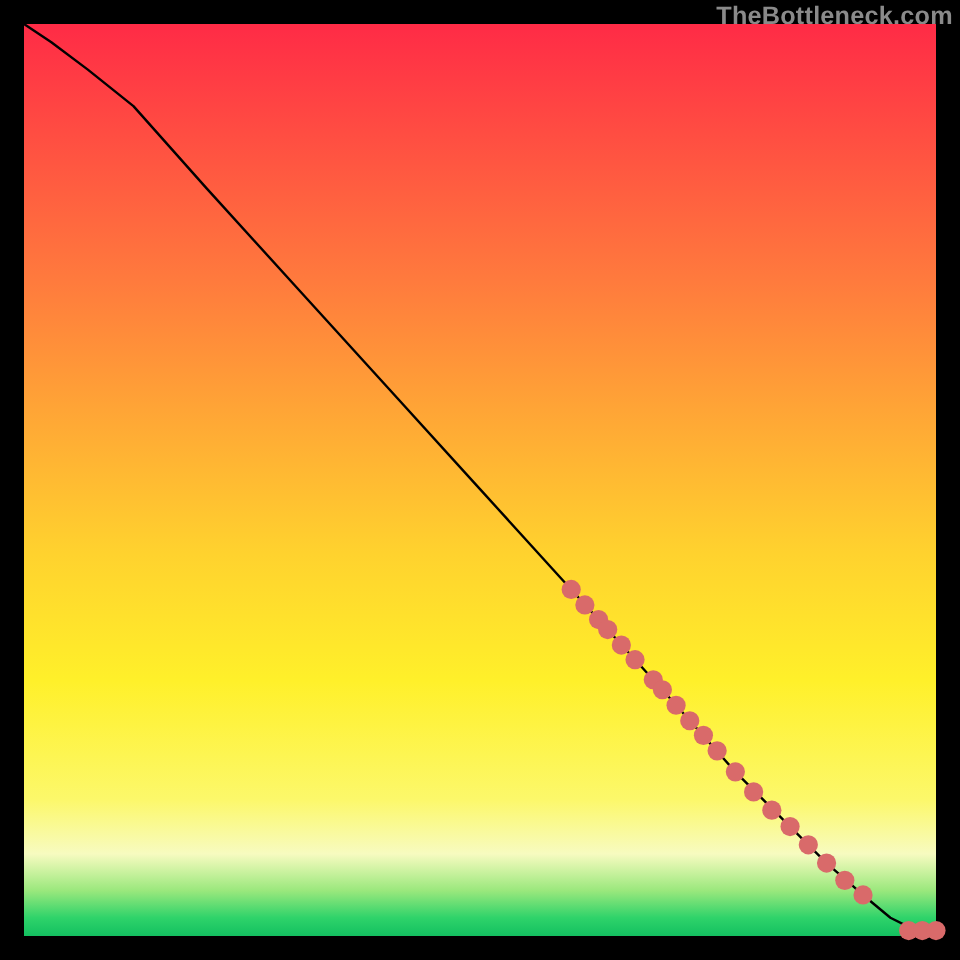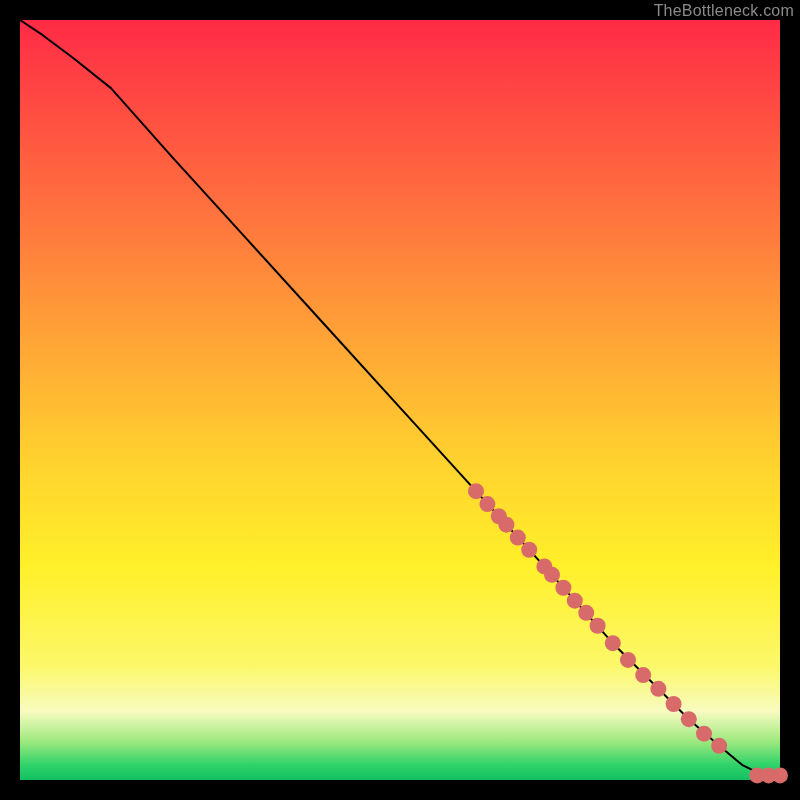--- a/index.html
+++ b/index.html
@@ -36,22 +36,22 @@
       #9be87d 95%,
       #2fd36a 98%,
       #13c060 100%
     );
   }
   .watermark {
     position: absolute;
     top: 2px;
     right: 6px;
     color: #8a8a8a;
-    font-size: 16px;
-    font-weight: 400;
+    font-size: 21px;
+    font-weight: 700;
     letter-spacing: 0.2px;
     user-select: none;
   }
   svg.overlay {
     position: absolute;
     left: 20px;
     top: 20px;
     width: 760px;
     height: 760px;
     overflow: visible;

